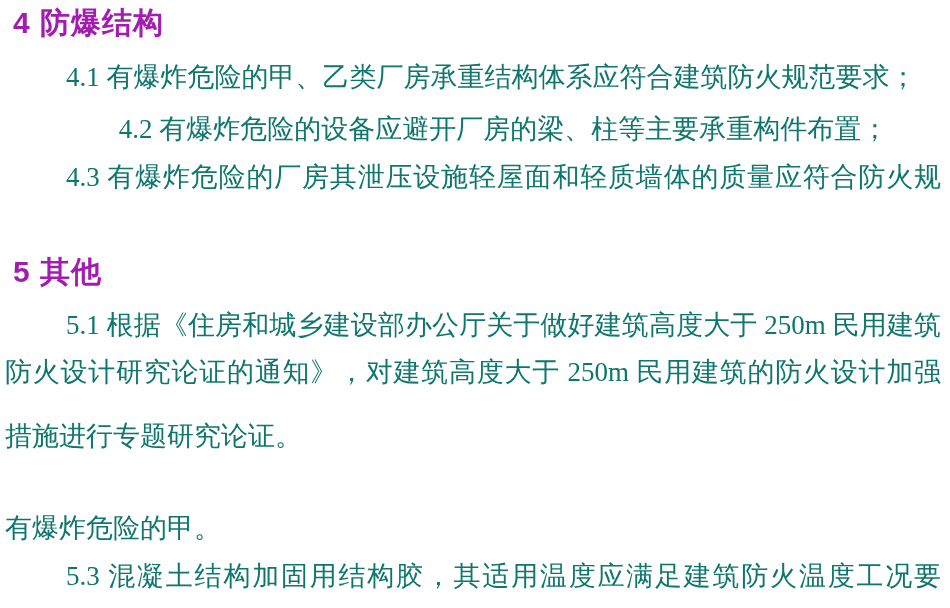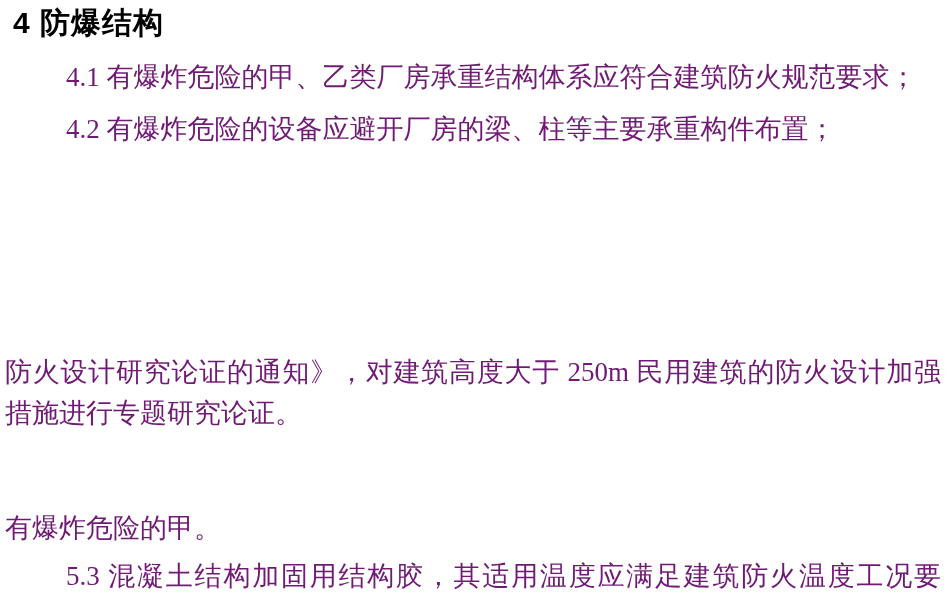--- a/index.html
+++ b/index.html
@@ -21,74 +21,77 @@
   }
   .heading {
     position: absolute;
     left: 13px;
     right: 10px;
     height: 40px;
     line-height: 40px;
     font-family: "Liberation Sans", sans-serif;
     font-size: 30px;
     font-weight: 600;
-    color: #000000;
+    color: #a21caf;
     letter-spacing: 1px;
     white-space: nowrap;
   }
   .line {
     position: absolute;
     left: 5px;
     right: 9px;
     height: 40px;
     line-height: 40px;
     font-family: "Liberation Serif", serif;
     font-size: 27px;
-    color: #701a75;
+    color: #0f766e;
     white-space: nowrap;
     letter-spacing: 0px;
   }
   .indent {
     left: 66px;
   }
   .just {
     white-space: normal;
     text-align: justify;
     text-align-last: justify;
     text-justify: inter-character;
     overflow: hidden;
   }
   
   .t-h4  { top: 3px; }
   .t-41  { top: 57px; }
-  .t-42  { top: 109px; }
+  .t-42  { top: 109px; text-align: center; }
   .t-43a { top: 157px; }
   .t-43b { top: 204px; }
   .t-h5  { top: 252px; }
   .t-51a { top: 305px; }
   .t-51b { top: 352px; }
-  .t-51c { top: 393px; }
+  .t-51c { top: 416px; }
   .t-52a { top: 457px; }
   .t-52b { top: 508px; }
   .t-53  { top: 556px; }
 </style>
 </head>
 <body>
 
 <div class="page">
 
   <div class="heading t-h4">4 防爆结构</div>
 
   <div class="line indent t-41">4.1 有爆炸危险的甲、乙类厂房承重结构体系应符合建筑防火规范要求；</div>
 
   <div class="line indent t-42">4.2 有爆炸危险的设备应避开厂房的梁、柱等主要承重构件布置；</div>
 
+  <div class="line indent just t-43a">4.3 有爆炸危险的厂房其泄压设施轻屋面和轻质墙体的质量应符合防火规</div>
 
 
+  <div class="heading t-h5">5 其他</div>
 
+  <div class="line indent just t-51a">5.1 根据《住房和城乡建设部办公厅关于做好建筑高度大于 250m 民用建筑</div>
 
   <div class="line just t-51b">防火设计研究论证的通知》，对建筑高度大于 250m 民用建筑的防火设计加强性</div>
 
   <div class="line t-51c">措施进行专题研究论证。</div>
 
 
   <div class="line t-52b">有爆炸危险的甲。</div>
 
   <div class="line indent just t-53">5.3 混凝土结构加固用结构胶，其适用温度应满足建筑防火温度工况要求。</div>
 

